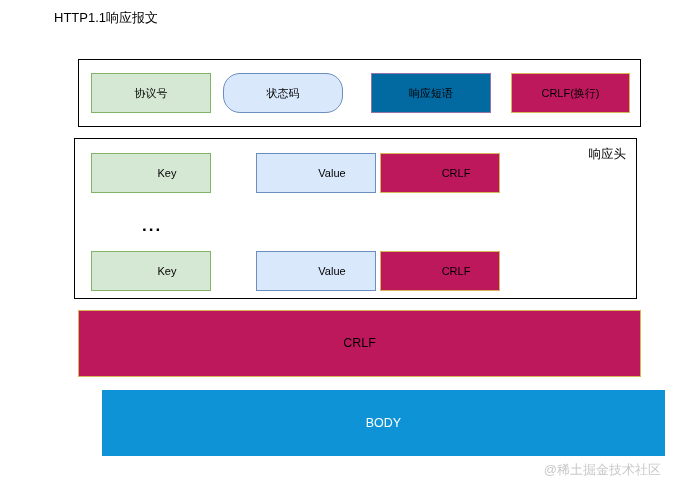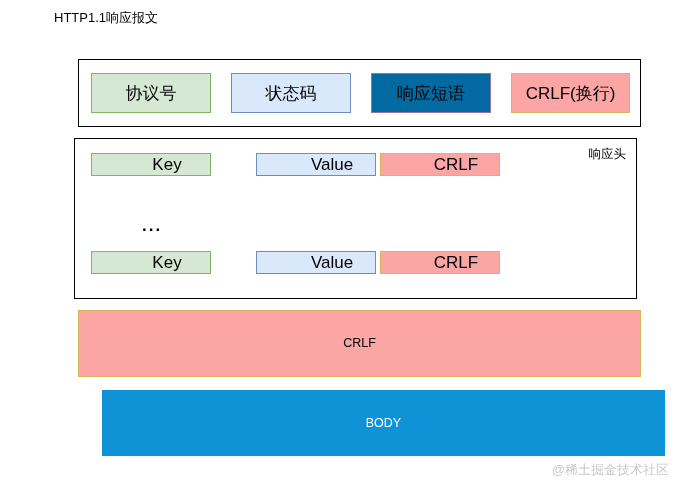--- a/index.html
+++ b/index.html
@@ -67,40 +67,40 @@
 
   
   .cell {
     position: absolute;
     box-sizing: border-box;
     border-width: 1.4px;
     border-style: solid;
     display: flex;
     align-items: center;
     justify-content: center;
-    font-size: 17px;
+    font-size: 11px;
     line-height: 1;
     white-space: nowrap;
   }
 
   .c-green  { background: #d5e8d4; border-color: #82b366; color: #000; }
   .c-blue   { background: #dae8fc; border-color: #6c8ebf; color: #000; }
   .c-purple { background: #0369a1; border-color: #9673a6; color: #000; }
-  .c-yellow { background: #fca5a5; border-color: #d6b656; color: #000; }
+  .c-yellow { background: #be185d; border-color: #d6b656; color: #000; }
   .c-body   { background: #0d93d6; border-color: #0d93d6; color: #ffffff; margin-left: 24px; }
 
   
   .sl-cell { top: 73px; width: 120px; height: 40px; }
   #sl-proto  { left: 91px; }
-  #sl-status { left: 231px; }
+  #sl-status { left: 223px; border-radius: 17px; }
   #sl-phrase { left: 371px; }
   #sl-crlf   { left: 511px; width: 119px; }
 
   
-  .hdr-cell { width: 120px; height: 23px; padding-left: 32px; }
+  .hdr-cell { width: 120px; height: 40px; padding-left: 32px; }
   .hdr-key   { left: 91px; }
   .hdr-value { left: 256px; }
   .hdr-crlf  { left: 380px; }
   .row-1 { top: 153px; }
   .row-2 { top: 251px; }
 
   .ellipsis {
     position: absolute;
     left: 142px;
     top: 216px;
@@ -123,21 +123,21 @@
     align-items: center;
     justify-content: center;
     font-size: 12.5px;
     line-height: 1;
   }
   #crlf-bar { top: 310px; height: 67px; }
   #body-bar { top: 390px; height: 66px; }
 
   .watermark {
     position: absolute;
-    right: 16px;
+    right: 24px;
     bottom: 12px;
     font-size: 13px;
     line-height: 16px;
     color: #c9c9c9;
     white-space: nowrap;
     user-select: none;
   }
 </style>
 </head>
 <body>

